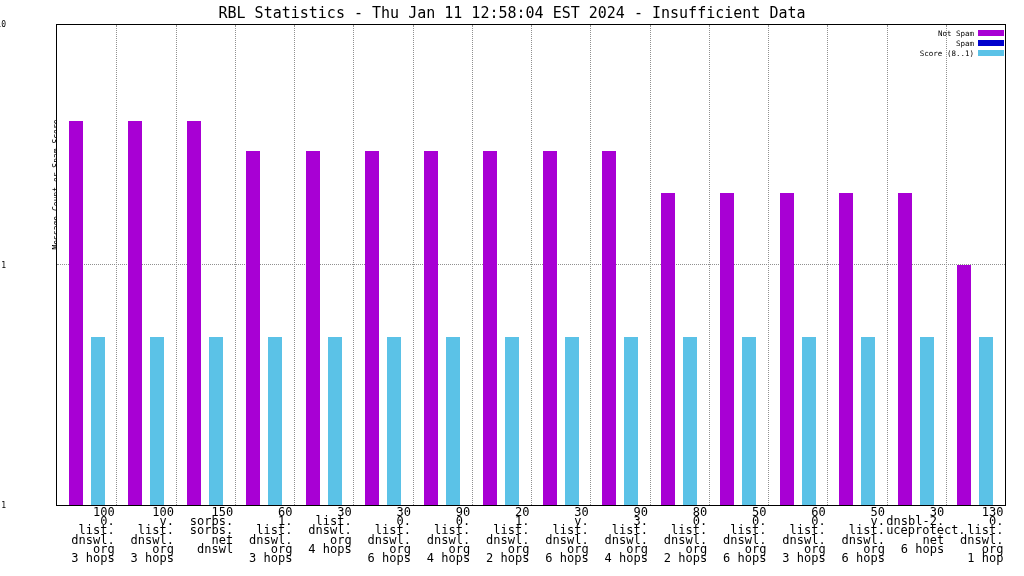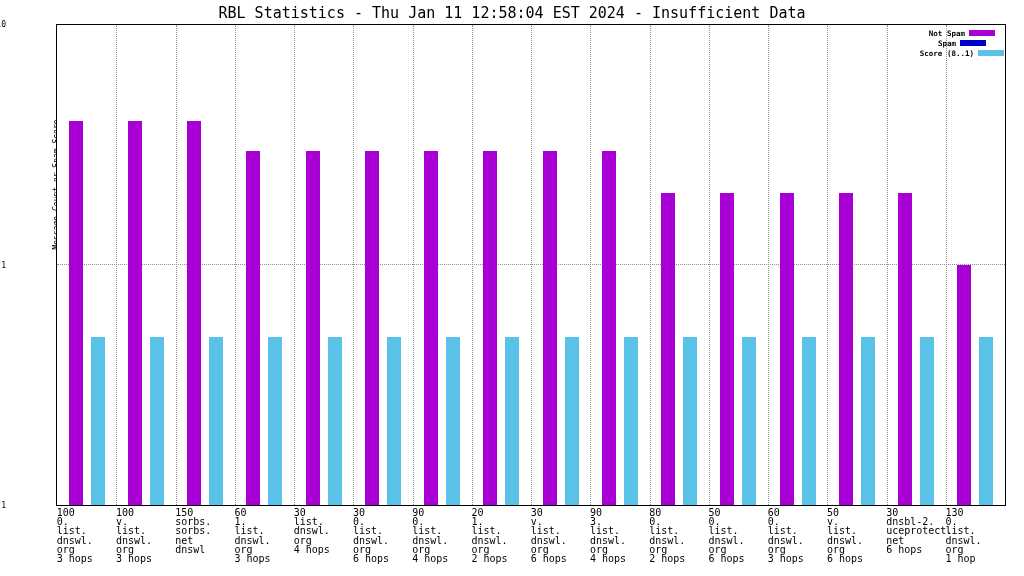--- a/index.html
+++ b/index.html
@@ -73,40 +73,39 @@
     text-align: center;
   }
   .bar {
     position: absolute;
     bottom: 0;
   }
   .bar.notspam { background: #a800d4; }
   .bar.score { background: #5bc2e7; }
   .xlab {
     position: absolute;
-    text-align: left;
-    font-size: 10px;
+    text-align: right;
+    font-size: 12px;
     line-height: 9.2px;
     color: #000000;
     width: 58px;
   }
   #legend {
     position: absolute;
     right: 20px;
     top: 28px;
     font-size: 7.5px;
     color: #000000;
     text-align: right;
   }
   .legend-row {
     display: flex;
     align-items: center;
-    justify-content: center;
+    justify-content: flex-end;
     height: 10px;
-    font-weight: bold;
   }
   .legend-label { margin-right: 4px; }
   .legend-swatch {
     width: 26px;
     height: 6px;
     display: inline-block;
   }
 </style>
 </head>
 <body>

